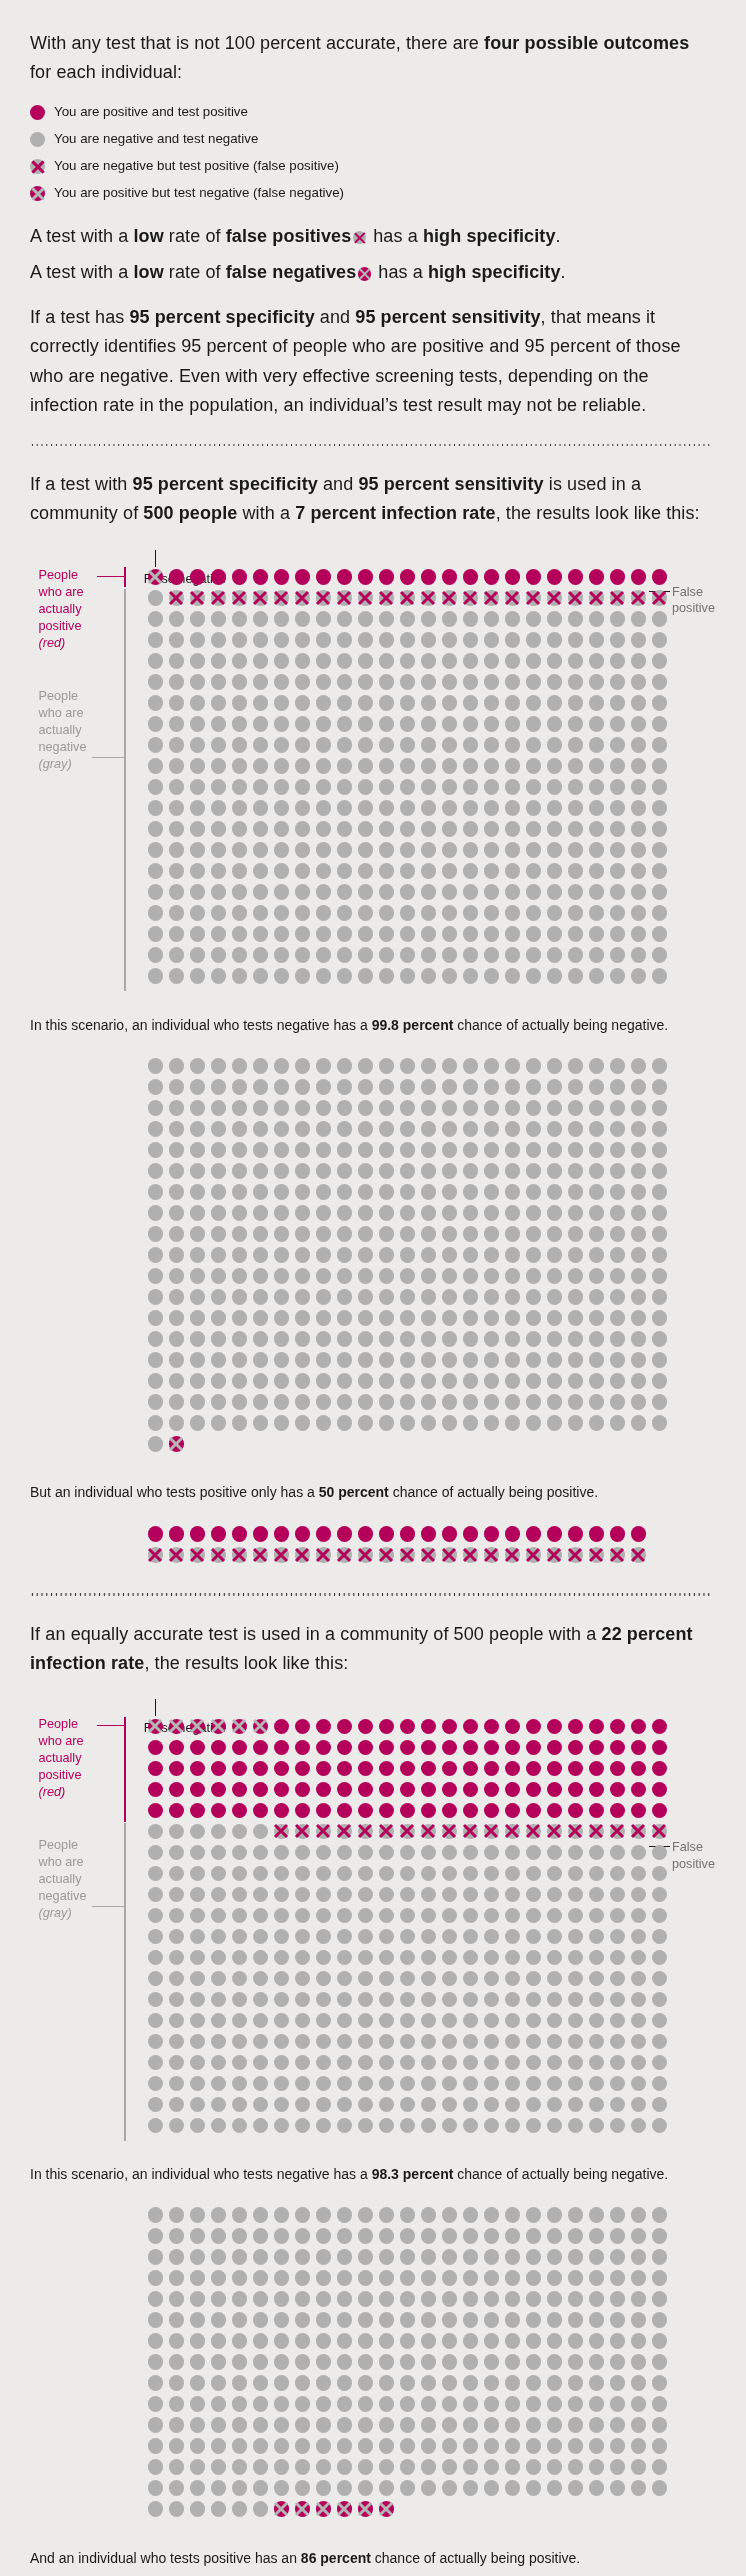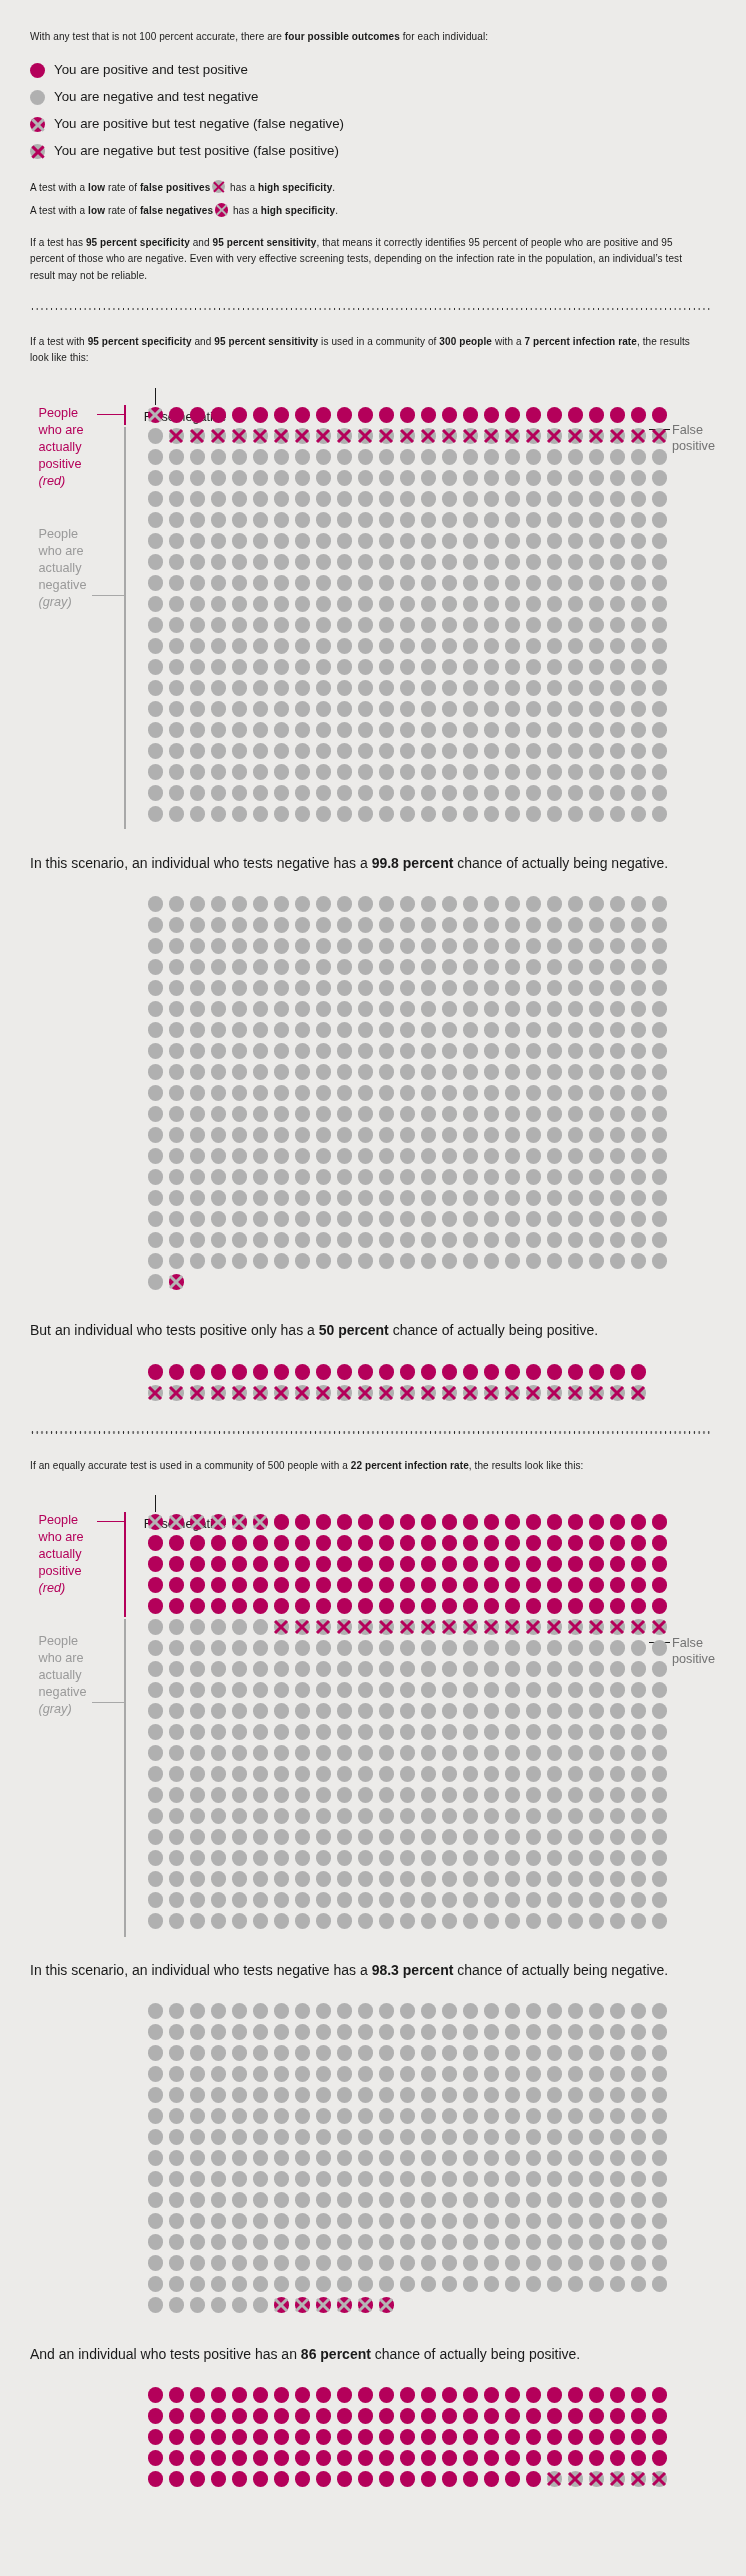--- a/index.html
+++ b/index.html
@@ -14,21 +14,21 @@
     position:relative;
     width:746px;
     min-height:2576px;
     padding:0;
     box-sizing:border-box;
   }
   .inner{
     padding:29px 36px 24px 30px;
   }
   p.body{
-    font-size:10px;
+    font-size:18px;
     line-height:1.62;
     margin:0 0 15.8px 0;
     max-width:679px;
     letter-spacing:0.1px;
   }
   p.body.tight{margin-bottom:7.3px;}
   b{font-weight:bold;}
 
   
   .legend{margin:18px 0 20.6px 0;}
@@ -178,38 +178,38 @@
   <div class="legend">
     <div class="legend-row">
       <span class="dot pink"></span>
       <span class="legend-label">You are positive and test positive</span>
     </div>
     <div class="legend-row">
       <span class="dot gray"></span>
       <span class="legend-label">You are negative and test negative</span>
     </div>
     <div class="legend-row">
+      <span class="dot gray xgray"></span>
+      <span class="legend-label">You are negative but test positive (false positive)</span>
+    </div>
+    <div class="legend-row">
       <span class="dot pink xpink"></span>
       <span class="legend-label">You are positive but test negative (false negative)</span>
-    </div>
-    <div class="legend-row">
-      <span class="dot gray xgray"></span>
-      <span class="legend-label">You are negative but test positive (false positive)</span>
     </div>
   </div>
 
   <p class="body tight"><span>A test with a </span><b>low</b><span> rate of </span><b>false positives</b><span class="inline-dot gray xg"></span><span> has a </span><b>high specificity</b><span>.</span></p>
 
   <p class="body"><span>A test with a </span><b>low</b><span> rate of </span><b>false negatives</b><span class="inline-dot pink xp"></span><span> has a </span><b>high specificity</b><span>.</span></p>
 
   <p class="body"><span>If a test has </span><b>95 percent specificity</b><span> and </span><b>95 percent sensitivity</b><span>, that means it correctly identifies 95 percent of people who are positive and 95 percent of those who are negative. Even with very effective screening tests, depending on the infection rate in the population, an individual’s test result may not be reliable.</span></p>
 
   <div class="divider"></div>
 
-  <p class="body"><span>If a test with </span><b>95 percent specificity</b><span> and </span><b>95 percent sensitivity</b><span> is used in a community of </span><b>300 people</b><span> with a </span><b>7 percent infection rate</b><span>, the results look like this:</span></p>
+  <p class="body"><span>If a test with </span><b>95 percent specificity</b><span> and </span><b>95 percent sensitivity</b><span> is used in a community of </span><b>500 people</b><span> with a </span><b>7 percent infection rate</b><span>, the results look like this:</span></p>
 
   <div class="grid-block" style="margin-top:38px;">
     <div class="fn-callout" style="top:0;">
       <span class="lbl">False negative</span>
       <span class="stem"></span>
     </div>
 
     <div class="side-label pos" style="top:0px;">
       <span>People</span><br>
       <span>who are</span><br>

